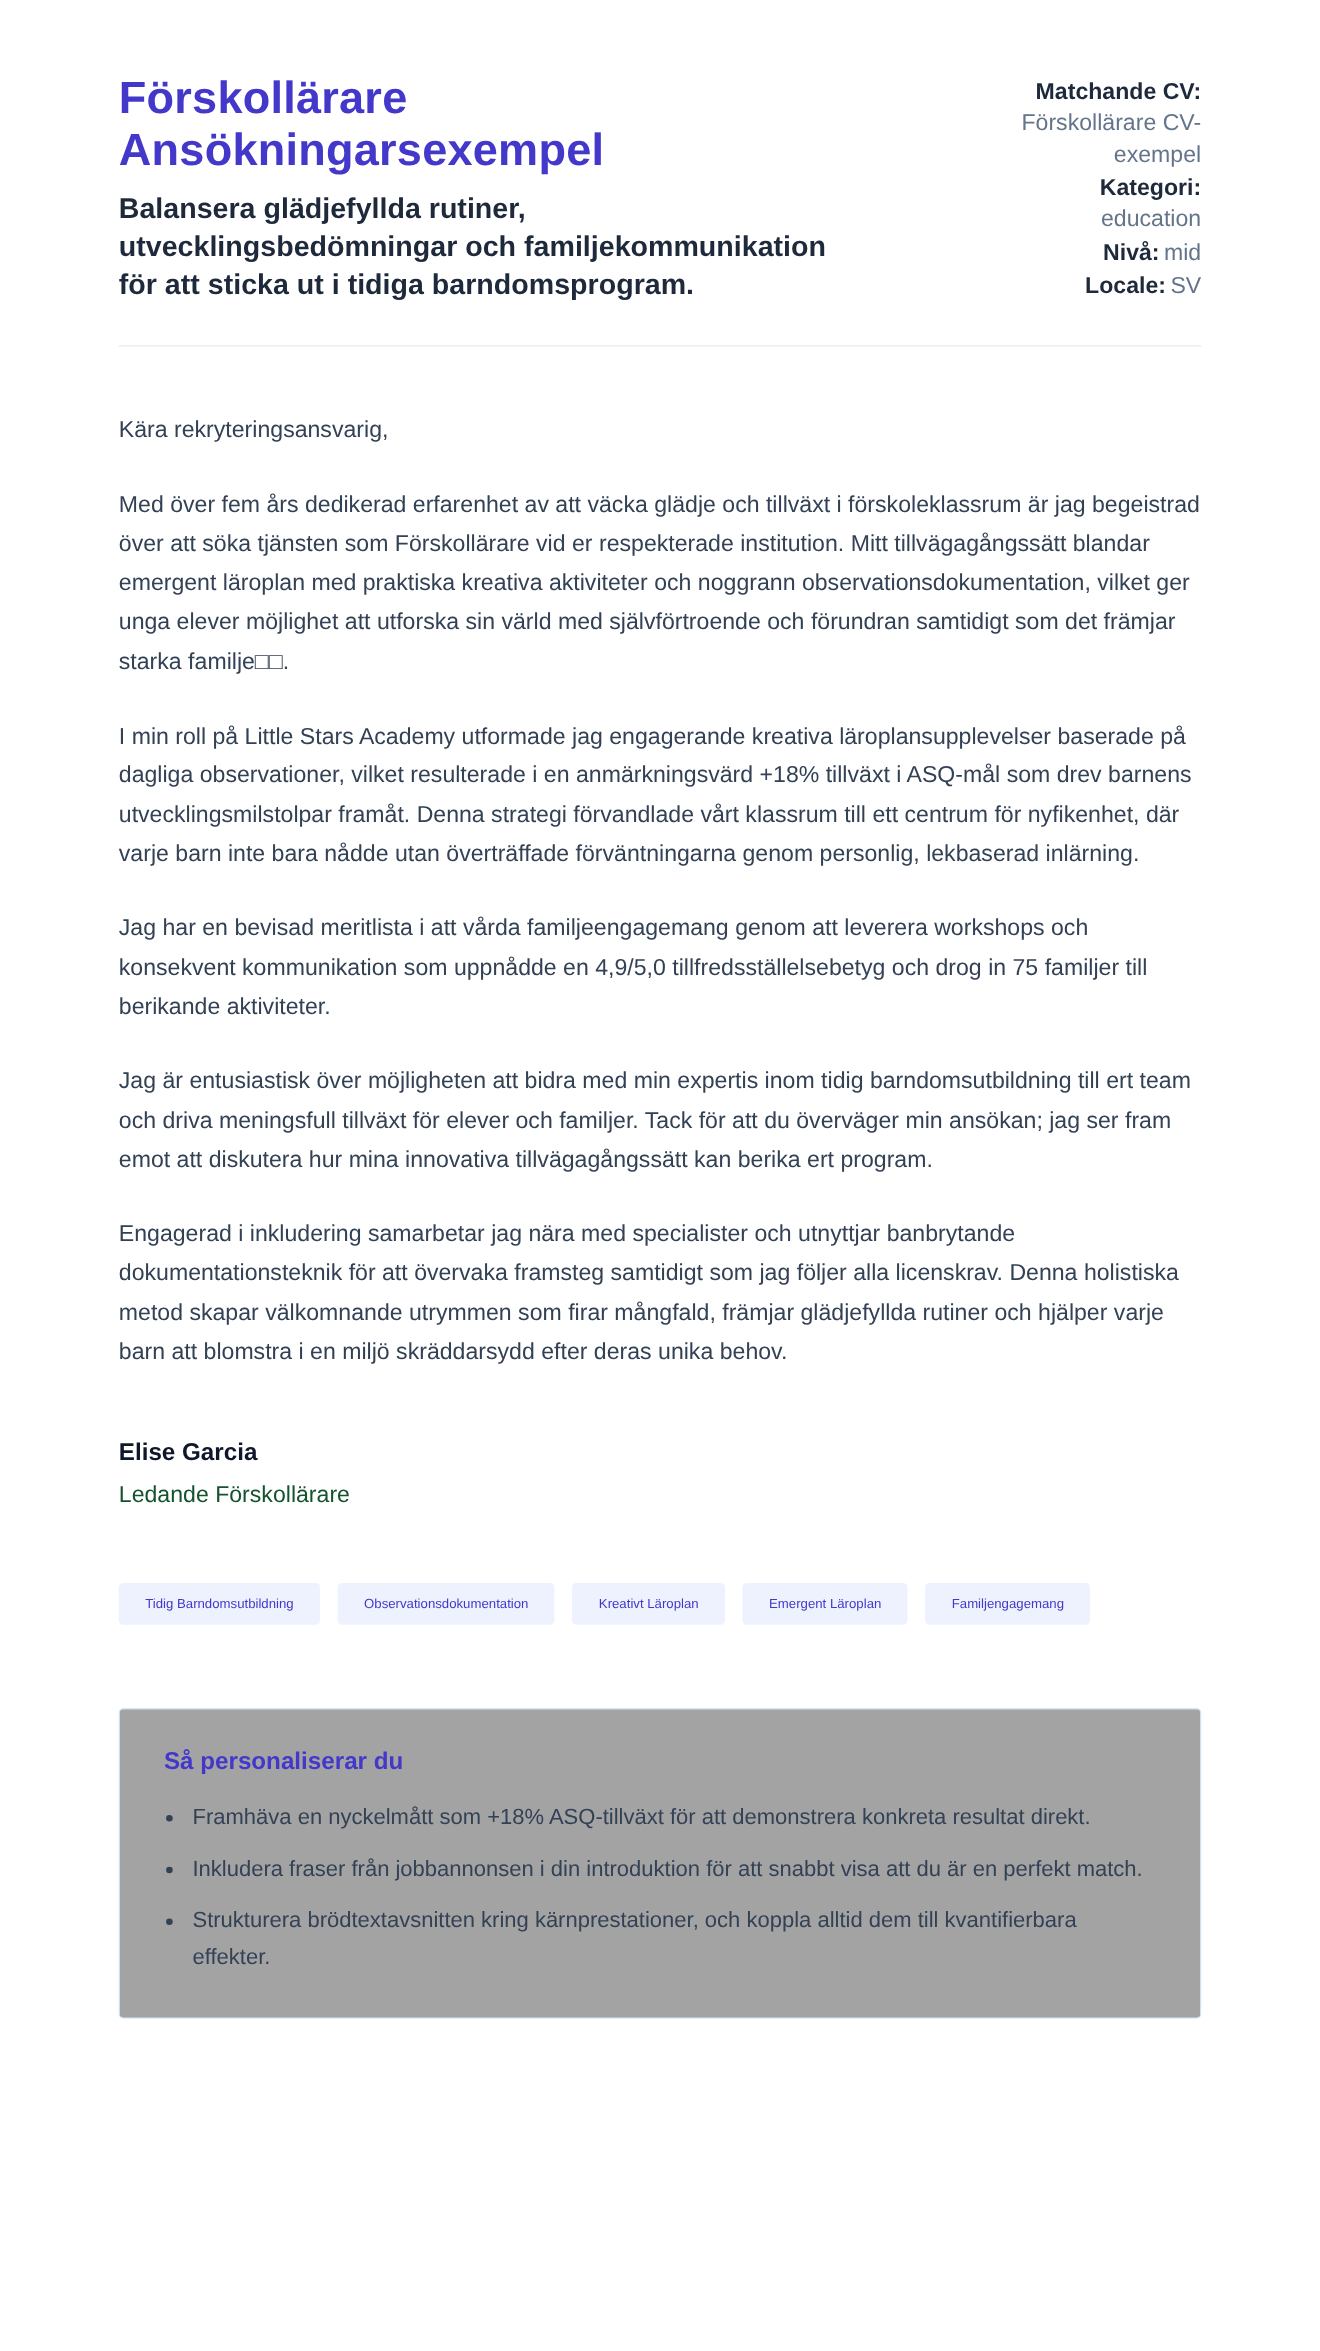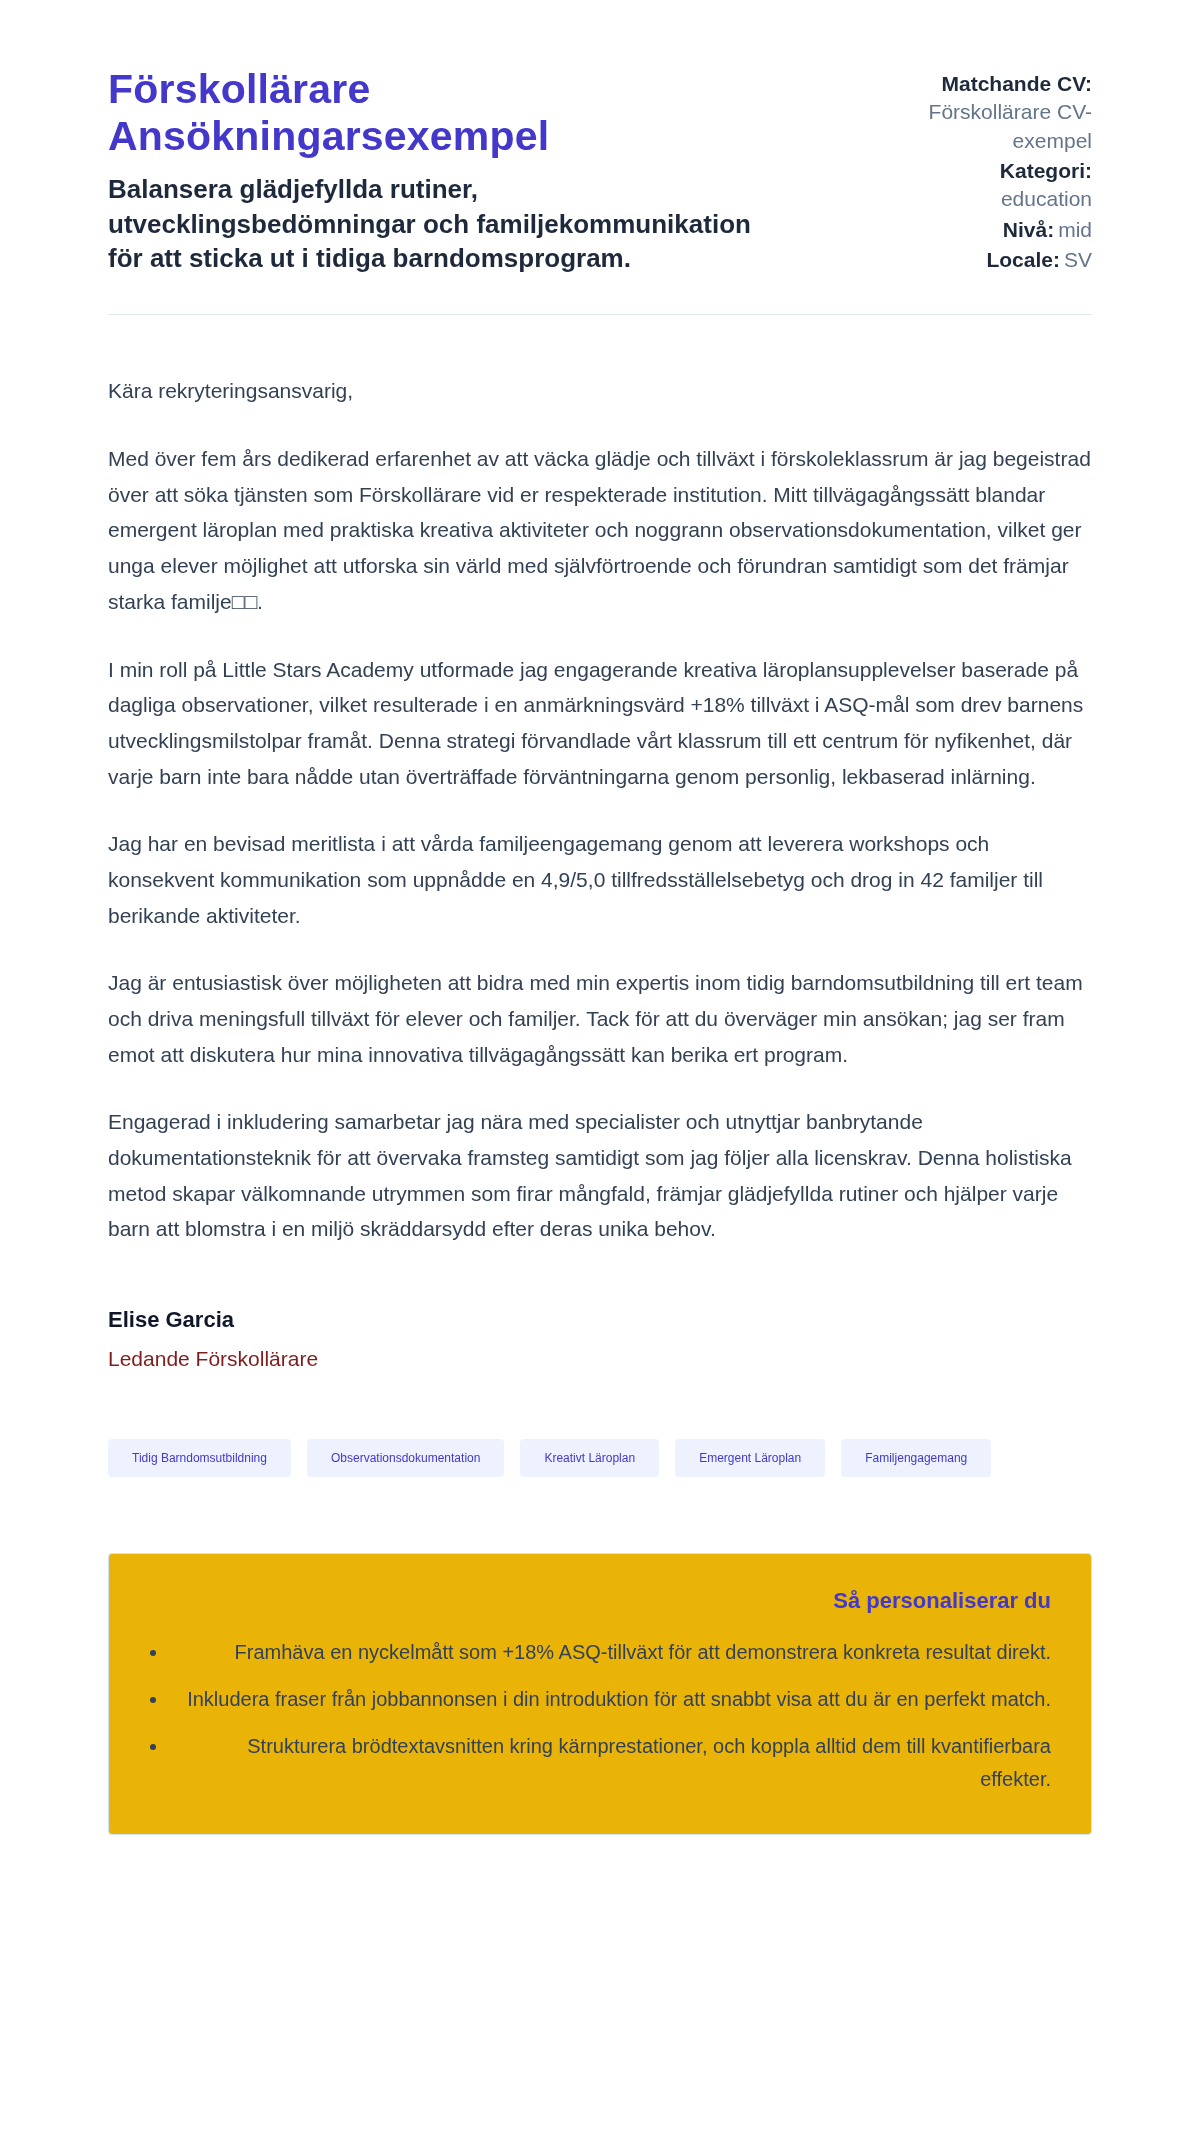--- a/index.html
+++ b/index.html
@@ -69,21 +69,21 @@
     margin-bottom: 32px;
   }
   .signature { margin-top: 60px; }
   .signature-name {
     color: #0f172a;
     font-weight: 700;
     font-size: 22px;
   }
   .signature-role {
     margin-top: 14px;
-    color: #7f1d1d;
+    color: #14532d;
     font-size: 21px;
   }
 
   
   .tags {
     margin-top: 68px;
     display: flex;
     flex-wrap: wrap;
     gap: 16px;
     max-width: 940px;
@@ -96,25 +96,24 @@
     line-height: 1;
     padding: 13px 24px;
     border-radius: 4px;
     cursor: pointer;
     white-space: nowrap;
   }
 
   
   .tip-box {
     margin-top: 76px;
-    background: #eab308;
+    background: #a3a3a3;
     border: 1px solid #cfe3f9;
     border-radius: 4px;
     padding: 34px 40px 38px 28px;
-    text-align: right;
   }
   .tip-box-title {
     color: #4338ca;
     font-weight: 700;
     font-size: 22px;
     margin-bottom: 22px;
     margin-left: 12px;
   }
   .tip-list {
     list-style: disc;
@@ -156,21 +155,21 @@
       </div>
     </aside>
   </header>
 
   <hr class="divider">
 
   <section class="letter">
     <p class="greeting">Kära rekryteringsansvarig,</p>
     <p>Med över fem års dedikerad erfarenhet av att väcka glädje och tillväxt i förskoleklassrum är jag begeistrad över att söka tjänsten som Förskollärare vid er respekterade institution. Mitt tillvägagångssätt blandar emergent läroplan med praktiska kreativa aktiviteter och noggrann observationsdokumentation, vilket ger unga elever möjlighet att utforska sin värld med självförtroende och förundran samtidigt som det främjar starka familje□□.</p>
     <p>I min roll på Little Stars Academy utformade jag engagerande kreativa läroplansupplevelser baserade på dagliga observationer, vilket resulterade i en anmärkningsvärd +18% tillväxt i ASQ-mål som drev barnens utvecklingsmilstolpar framåt. Denna strategi förvandlade vårt klassrum till ett centrum för nyfikenhet, där varje barn inte bara nådde utan överträffade förväntningarna genom personlig, lekbaserad inlärning.</p>
-    <p>Jag har en bevisad meritlista i att vårda familjeengagemang genom att leverera workshops och konsekvent kommunikation som uppnådde en 4,9/5,0 tillfredsställelsebetyg och drog in 42 familjer till berikande aktiviteter.</p>
+    <p>Jag har en bevisad meritlista i att vårda familjeengagemang genom att leverera workshops och konsekvent kommunikation som uppnådde en 4,9/5,0 tillfredsställelsebetyg och drog in 75 familjer till berikande aktiviteter.</p>
     <p>Jag är entusiastisk över möjligheten att bidra med min expertis inom tidig barndomsutbildning till ert team och driva meningsfull tillväxt för elever och familjer. Tack för att du överväger min ansökan; jag ser fram emot att diskutera hur mina innovativa tillvägagångssätt kan berika ert program.</p>
     <p>Engagerad i inkludering samarbetar jag nära med specialister och utnyttjar banbrytande dokumentationsteknik för att övervaka framsteg samtidigt som jag följer alla licenskrav. Denna holistiska metod skapar välkomnande utrymmen som firar mångfald, främjar glädjefyllda rutiner och hjälper varje barn att blomstra i en miljö skräddarsydd efter deras unika behov.</p>
 
     <div class="signature">
       <div class="signature-name">Elise Garcia</div>
       <div class="signature-role">Ledande Förskollärare</div>
     </div>
   </section>
 
   <div class="tags">

